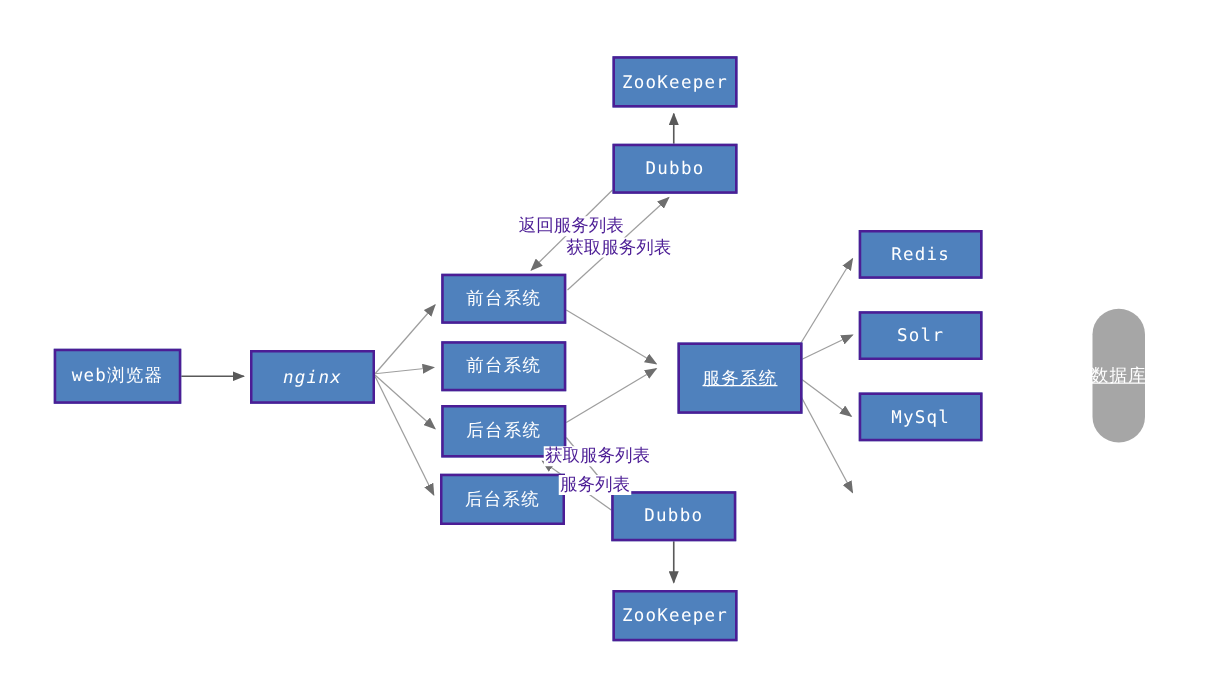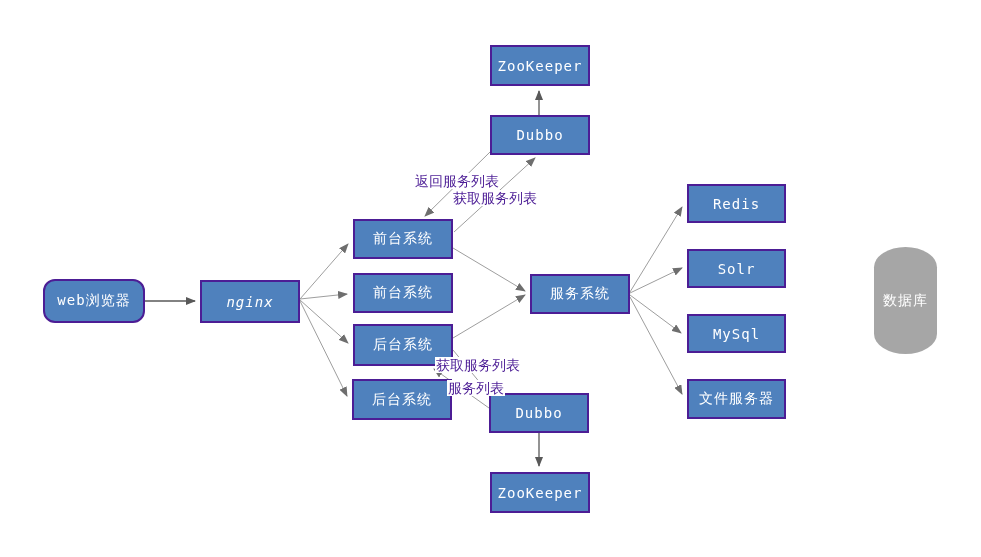--- a/index.html
+++ b/index.html
@@ -31,36 +31,36 @@
   .elabel {
     position:absolute; z-index:3;
     background:#ffffff;
     color:#4c1d95;
     font-size:14px;
     line-height:16px;
     white-space:nowrap;
     padding:0 1px;
   }
   
-  .n-web        { left:43px;  top:279px; width:102px; height:44px;border-radius:12px; }
+  .n-web        { left:43px;  top:279px; width:102px; height:44px; }
   .n-nginx      { left:200px; top:280px; width:100px; height:43px;font-style:italic; }
   .n-front1     { left:353px; top:219px; width:100px; height:40px; }
   .n-front2     { left:353px; top:273px; width:100px; height:40px; }
   .n-back1      { left:353px; top:324px; width:100px; height:42px; }
   .n-back2      { left:352px; top:379px; width:100px; height:41px; }
   .n-zoo-top    { left:490px; top:45px;  width:100px; height:41px; }
   .n-dubbo-top  { left:490px; top:115px; width:100px; height:40px; }
-  .n-service    { left:530px; top:274px; width:100px; height:40px; }
+  .n-service    { left:542px; top:274px; width:100px; height:57px;text-decoration:underline; }
   .n-redis      { left:687px; top:184px; width:99px;  height:39px; }
   .n-solr       { left:687px; top:249px; width:99px;  height:39px; }
   .n-mysql      { left:687px; top:314px; width:99px;  height:39px; }
   .n-fileserver { left:687px; top:379px; width:99px;  height:40px; }
   .n-dubbo-bot  { left:489px; top:393px; width:100px; height:40px; }
   .n-zoo-bot    { left:490px; top:472px; width:100px; height:41px; }
-  .n-database   { left:874px; top:247px; width:63px;  height:107px; }
+  .n-database   { left:874px; top:247px; width:42px;  height:107px;text-decoration:underline; }
   
   .l-top-return    { left:414px; top:173px; }
   .l-top-fetch     { left:452px; top:190px; }
   .l-bottom-fetch  { left:435px; top:357px; }
   .l-bottom-return { left:447px; top:380px; }
   .connectors line.light { stroke:#9e9e9e; stroke-width:1; }
   .connectors line.dark  { stroke:#595959; stroke-width:1.3; }
 </style>
 </head>
 <body>
@@ -108,21 +108,20 @@
   <div class="node n-front1">前台系统</div>
   <div class="node n-front2">前台系统</div>
   <div class="node n-back1">后台系统</div>
   <div class="node n-back2">后台系统</div>
   <div class="node n-zoo-top">ZooKeeper</div>
   <div class="node n-dubbo-top">Dubbo</div>
   <div class="node n-service">服务系统</div>
   <div class="node n-redis">Redis</div>
   <div class="node n-solr">Solr</div>
   <div class="node n-mysql">MySql</div>
-  <div class="node n-fileserver">文件服务器</div>
   <div class="node n-dubbo-bot">Dubbo</div>
   <div class="node n-zoo-bot">ZooKeeper</div>
   <div class="node cylinder n-database">数据库</div>
 
   <div class="elabel l-top-return">返回服务列表</div>
   <div class="elabel l-top-fetch">获取服务列表</div>
   <div class="elabel l-bottom-fetch">获取服务列表</div>
   <div class="elabel l-bottom-return">服务列表</div>
 
 </div>

